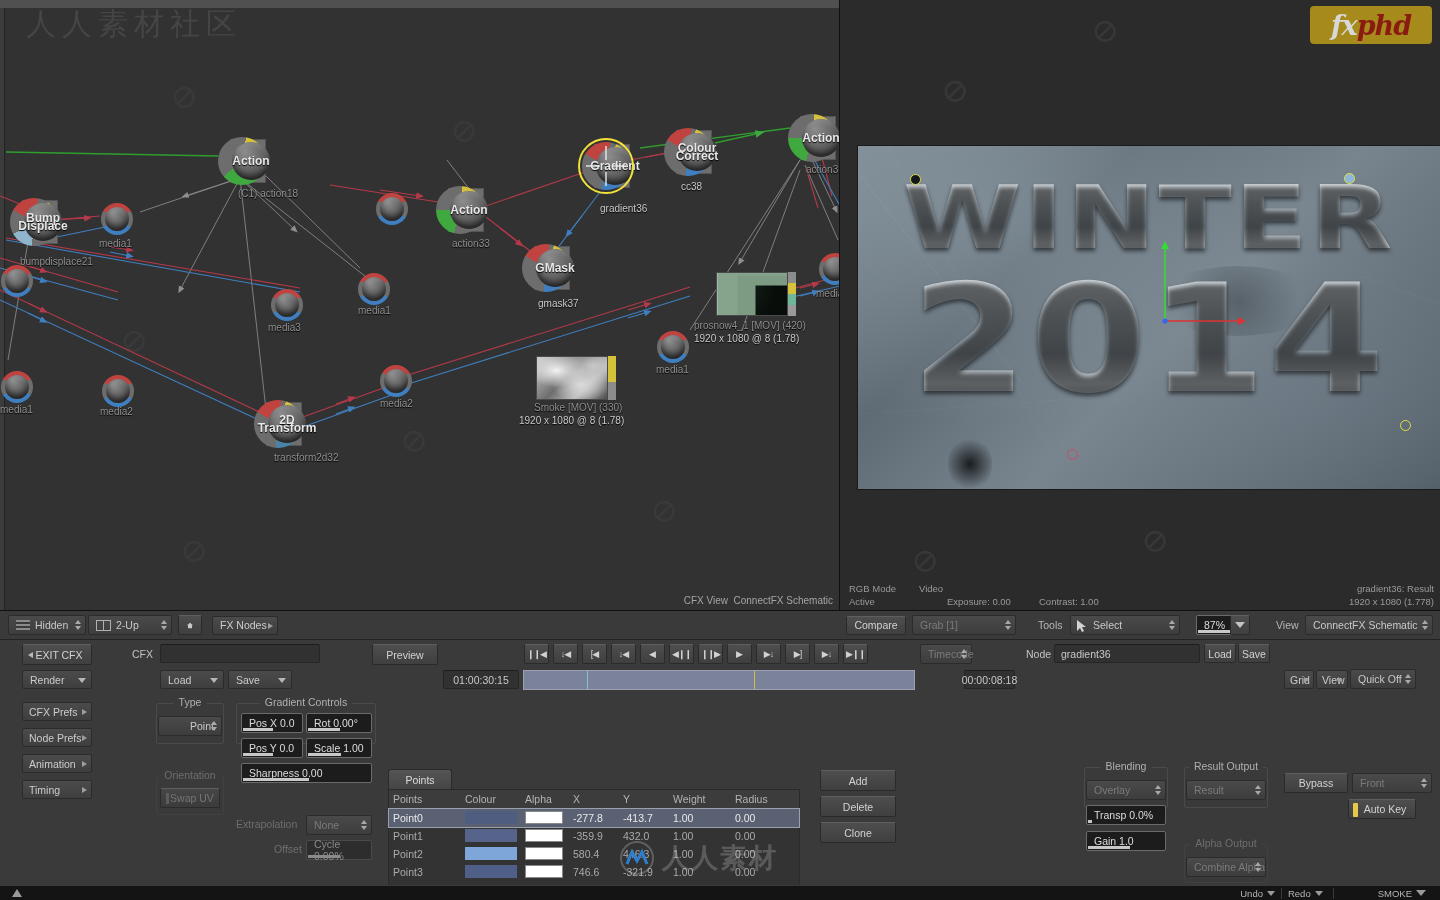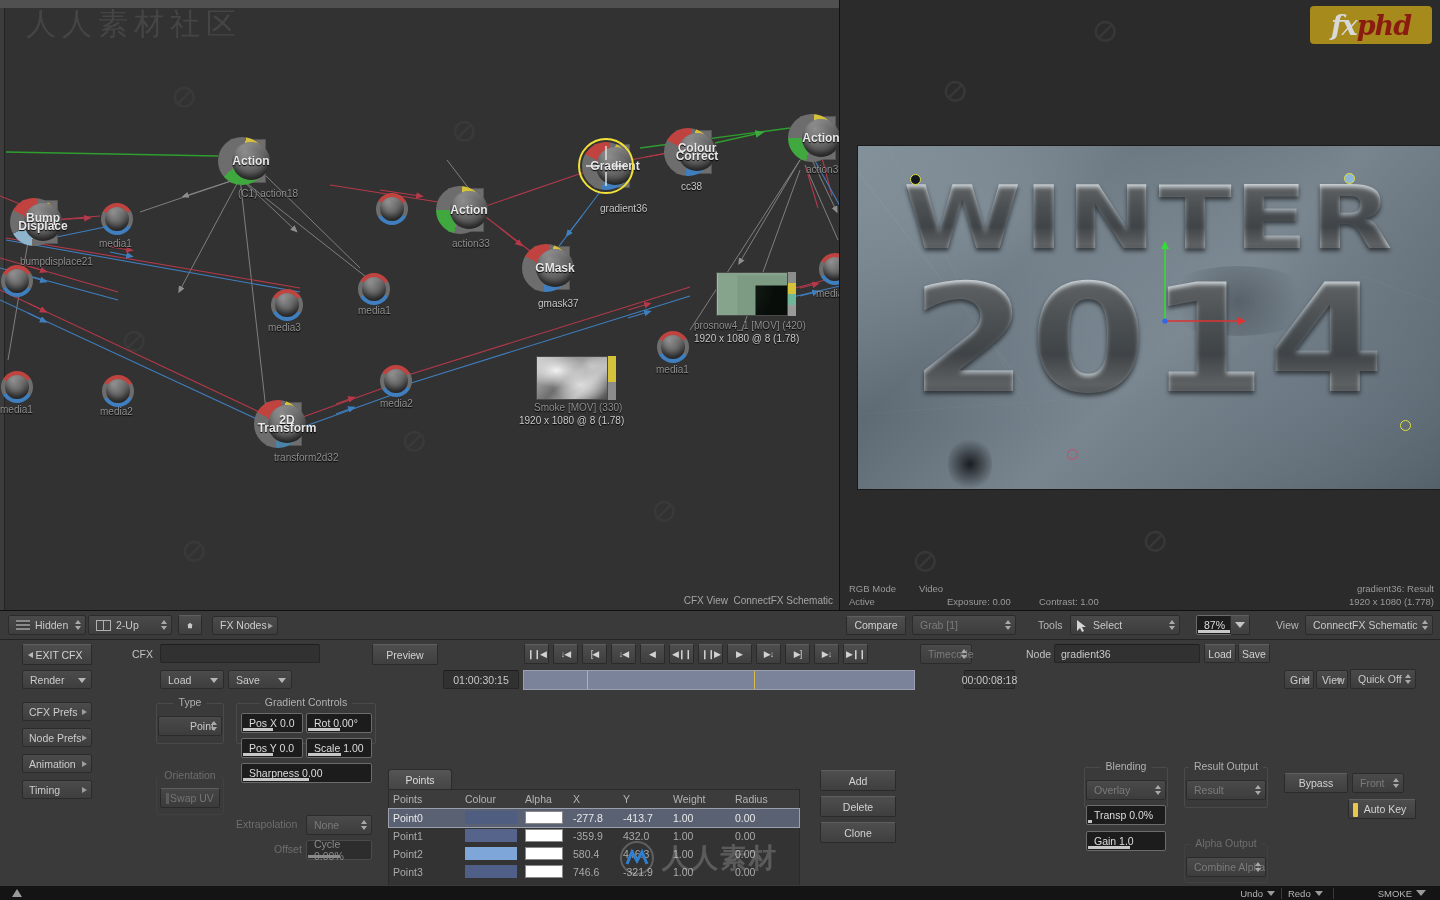--- a/index.html
+++ b/index.html
@@ -868,21 +868,21 @@
       </div>
       <div class="spin dim" style="position:absolute; left:1186px; top:165px; width:80px;">
         <span>Combine Alpha</span>
         <span class="ar up"></span>
           <span class="ar dn"></span>
       </div>
 
       <div class="btn" style="position:absolute; left:1284px; top:81px; width:64px; height:20px;">
         <span>Bypass</span>
       </div>
-      <div class="spin dim" style="position:absolute; left:1352px; top:81px; width:52px;">
+      <div class="spin dim" style="position:absolute; left:1352px; top:81px; width:80px;">
         <span>Front</span>
         <span class="ar up"></span>
           <span class="ar dn"></span>
       </div>
       <div class="btn" style="position:absolute; left:1348px; top:107px; width:68px; height:20px; padding-left:14px;">
         <i id="autokey-led" style="position: absolute; left: 4px; top: 3px; width: 5px; height: 14px; border-radius: 1px; background: rgb(232, 200, 74);"></i>
         <span>Auto Key</span>
       </div>
     </div>
   </div>

